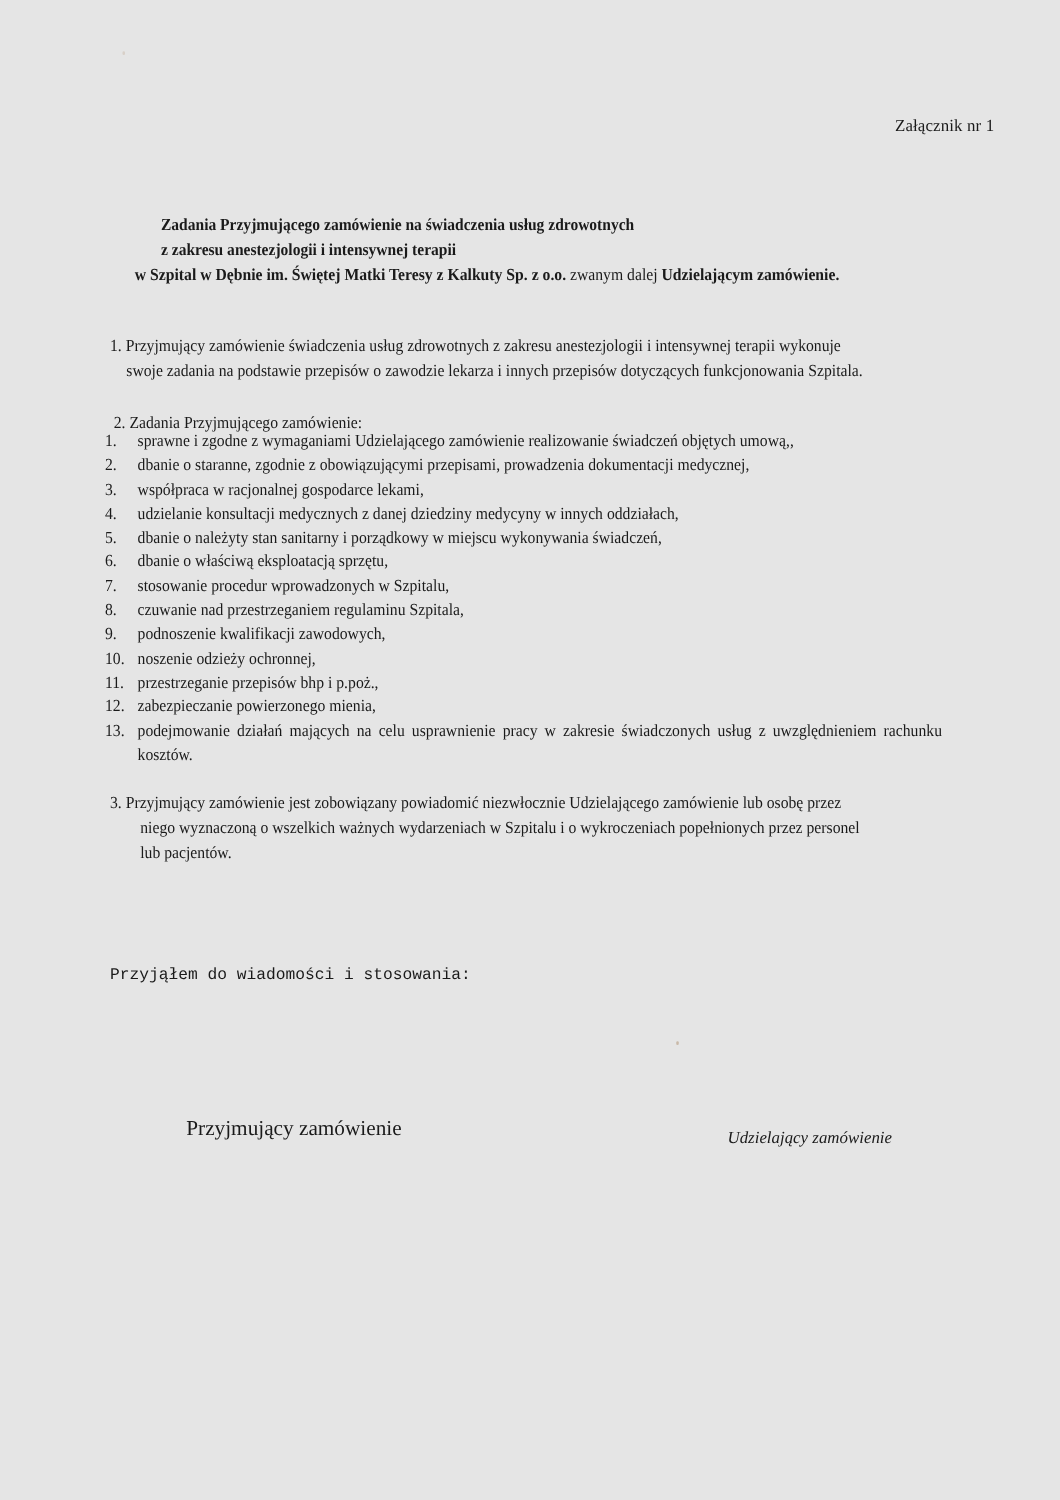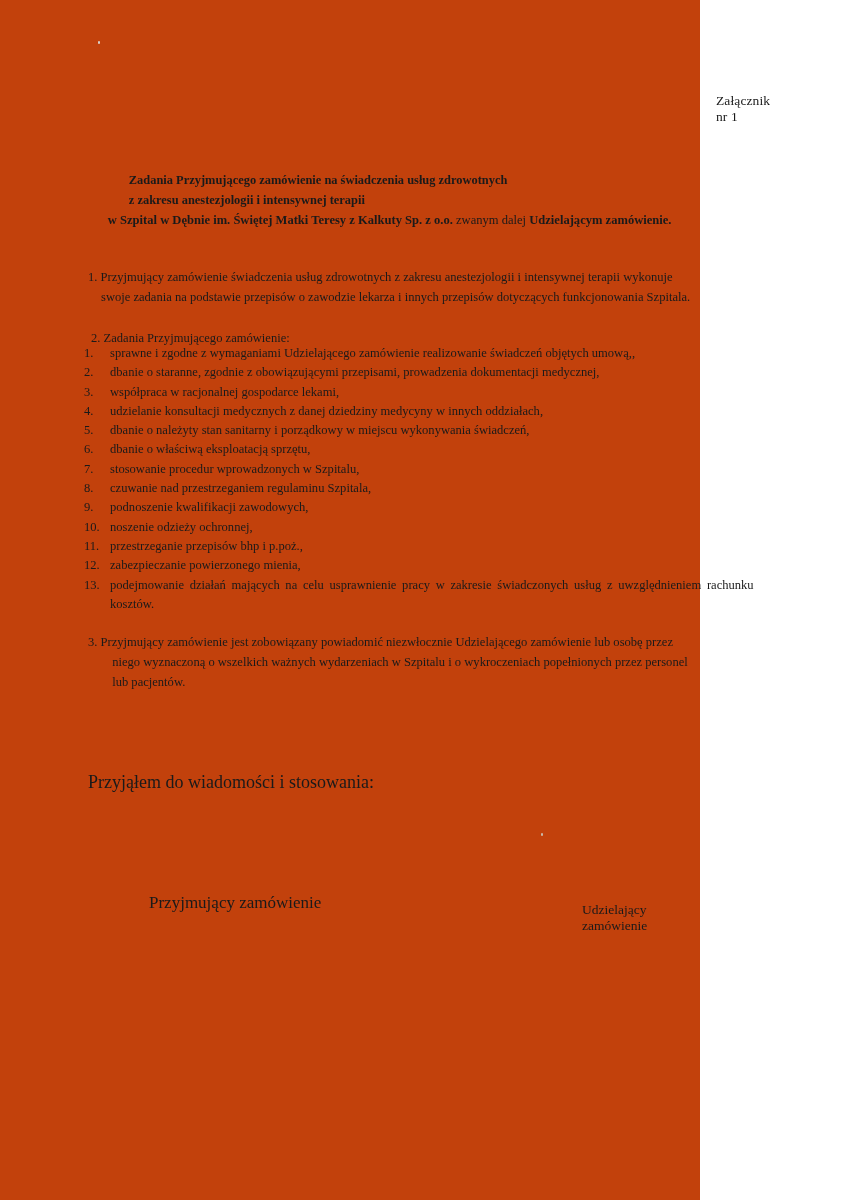--- a/index.html
+++ b/index.html
@@ -11,23 +11,23 @@
     width: 848px;
     height: 1200px;
     position: relative;
     overflow: hidden;
     font-family: "Liberation Serif", "DejaVu Serif", serif;
     color: #1a1a1a;
   }
   .page {
     position: absolute;
     left: 0; top: 0;
-    width: 700px;
+    width: 848px;
     height: 1200px;
-    background: #c2410c;
+    background: #e5e5e5;
   }
   .annex {
     position: absolute;
     top: 93px;
     left: 716px;
     font-size: 13.5px;
     letter-spacing: 0.1px;
   }
   .title-block {
     position: absolute;
@@ -114,33 +114,35 @@
     width: 712px;
     transform: scaleX(0.93);
   }
   .p3 .first { white-space: nowrap; }
   .p3 .second, .p3 .third { padding-left: 26px; white-space: nowrap; }
 
   .ack {
     position: absolute;
     top: 772px;
     left: 88px;
-    font-size: 18px;
+    font-size: 13px;
+    font-family: Liberation Mono, monospace;
   }
   .sig-left {
     position: absolute;
     top: 893px;
     left: 149px;
     font-size: 17px;
   }
   .sig-right {
     position: absolute;
     top: 902px;
     left: 582px;
     font-size: 13.5px;
+    font-style: italic;
   }
   .speck {
     position: absolute;
     width: 2px; height: 3px;
     background: #c9b9a8;
     border-radius: 1px;
   }
 </style>
 </head>
 <body>

